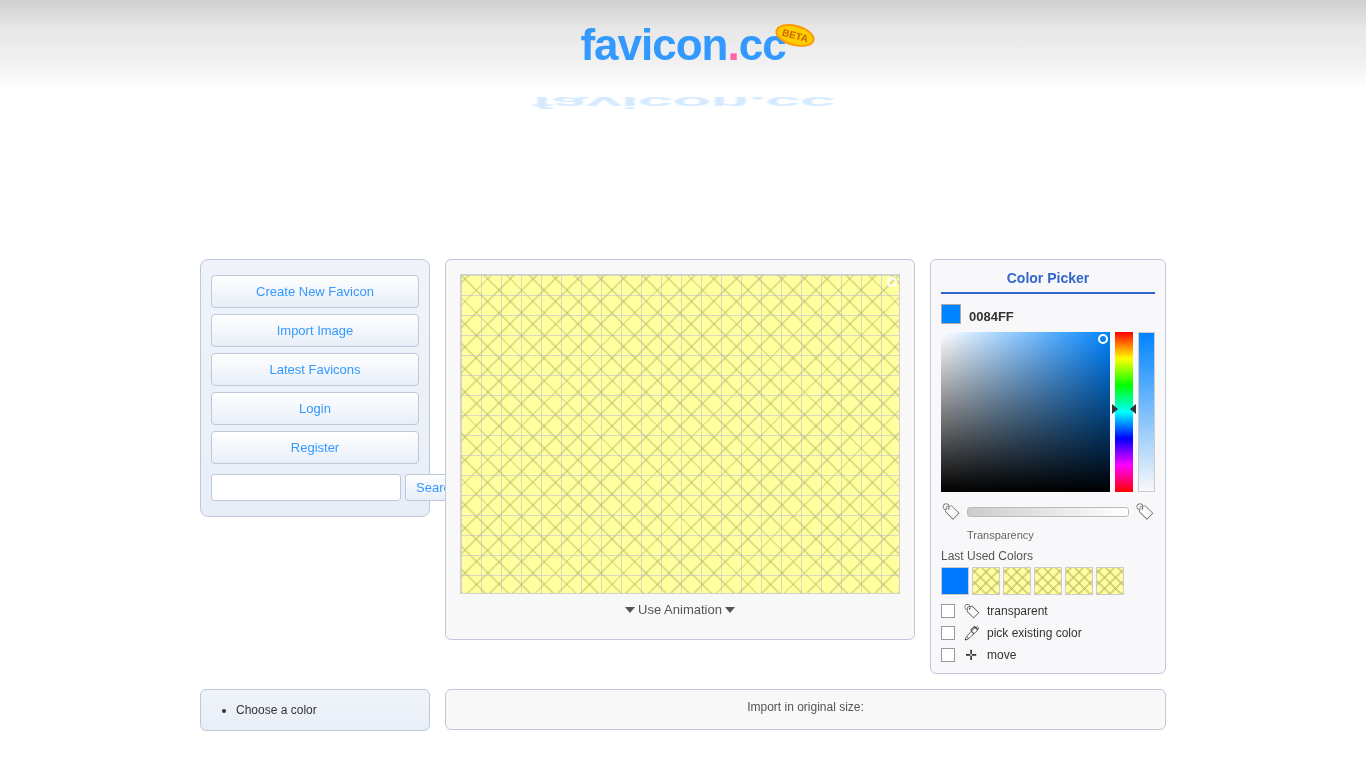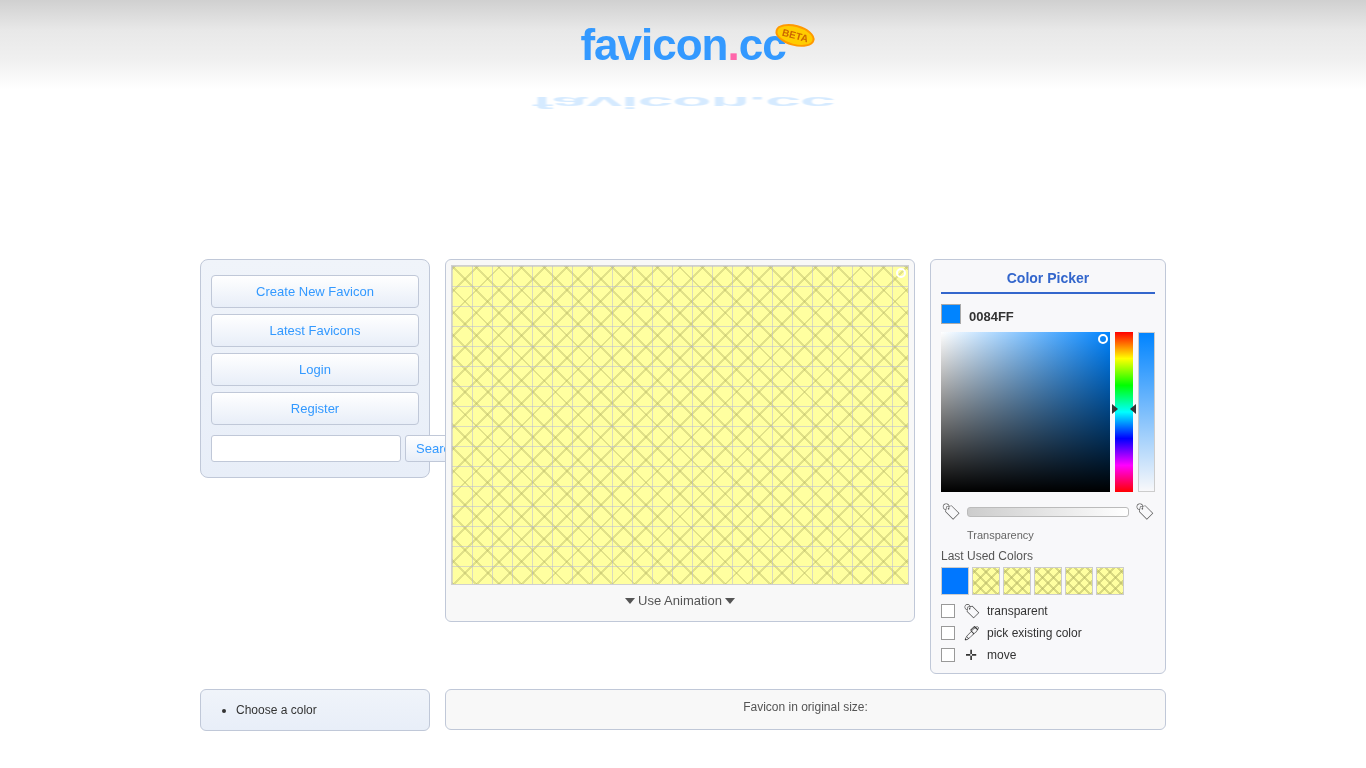--- a/index.html
+++ b/index.html
@@ -107,21 +107,21 @@
     }
 
     
     .center-panel {
       flex: 1;
     }
     .canvas-container {
       border: 1px solid #c0c8d8;
       border-radius: 6px;
       background: #f8f8f8;
-      padding: 5px;
+      padding: 14px;
       min-height: 360px;
     }
     .favicon-grid {
       width: 100%;
       height: 320px;
       background-color: #ffffa0;
       background-image:
         repeating-linear-gradient(
           45deg,
           rgba(180,180,100,0.4) 0px,
@@ -424,20 +424,21 @@
   </div>
 </div>
 
 <div class="ad-area"></div>
 
 <div class="main-content">
 
   <div class="left-panel">
     <div class="left-panel-inner">
       <button class="nav-button">Create New Favicon</button>
+      <button class="nav-button">Import Image</button>
       <button class="nav-button">Latest Favicons</button>
       <button class="nav-button">Login</button>
       <button class="nav-button">Register</button>
 
       <div class="search-area">
         <input class="search-input" type="text" style="">
         <button class="search-button">Search</button>
       </div>
     </div>
   </div>
@@ -525,18 +526,18 @@
     <div class="how-panel-inner">
       <ul class="how-list">
         <li>Choose a color</li>
 
       </ul>
     </div>
   </div>
 
   <div class="preview-panel">
     <div class="preview-inner">
-      <div class="preview-size-label">Favicon in original size:</div>
+      <div class="preview-size-label">Import in original size:</div>
 
     </div>
   </div>
 
 </div>
 
 </body></html>

